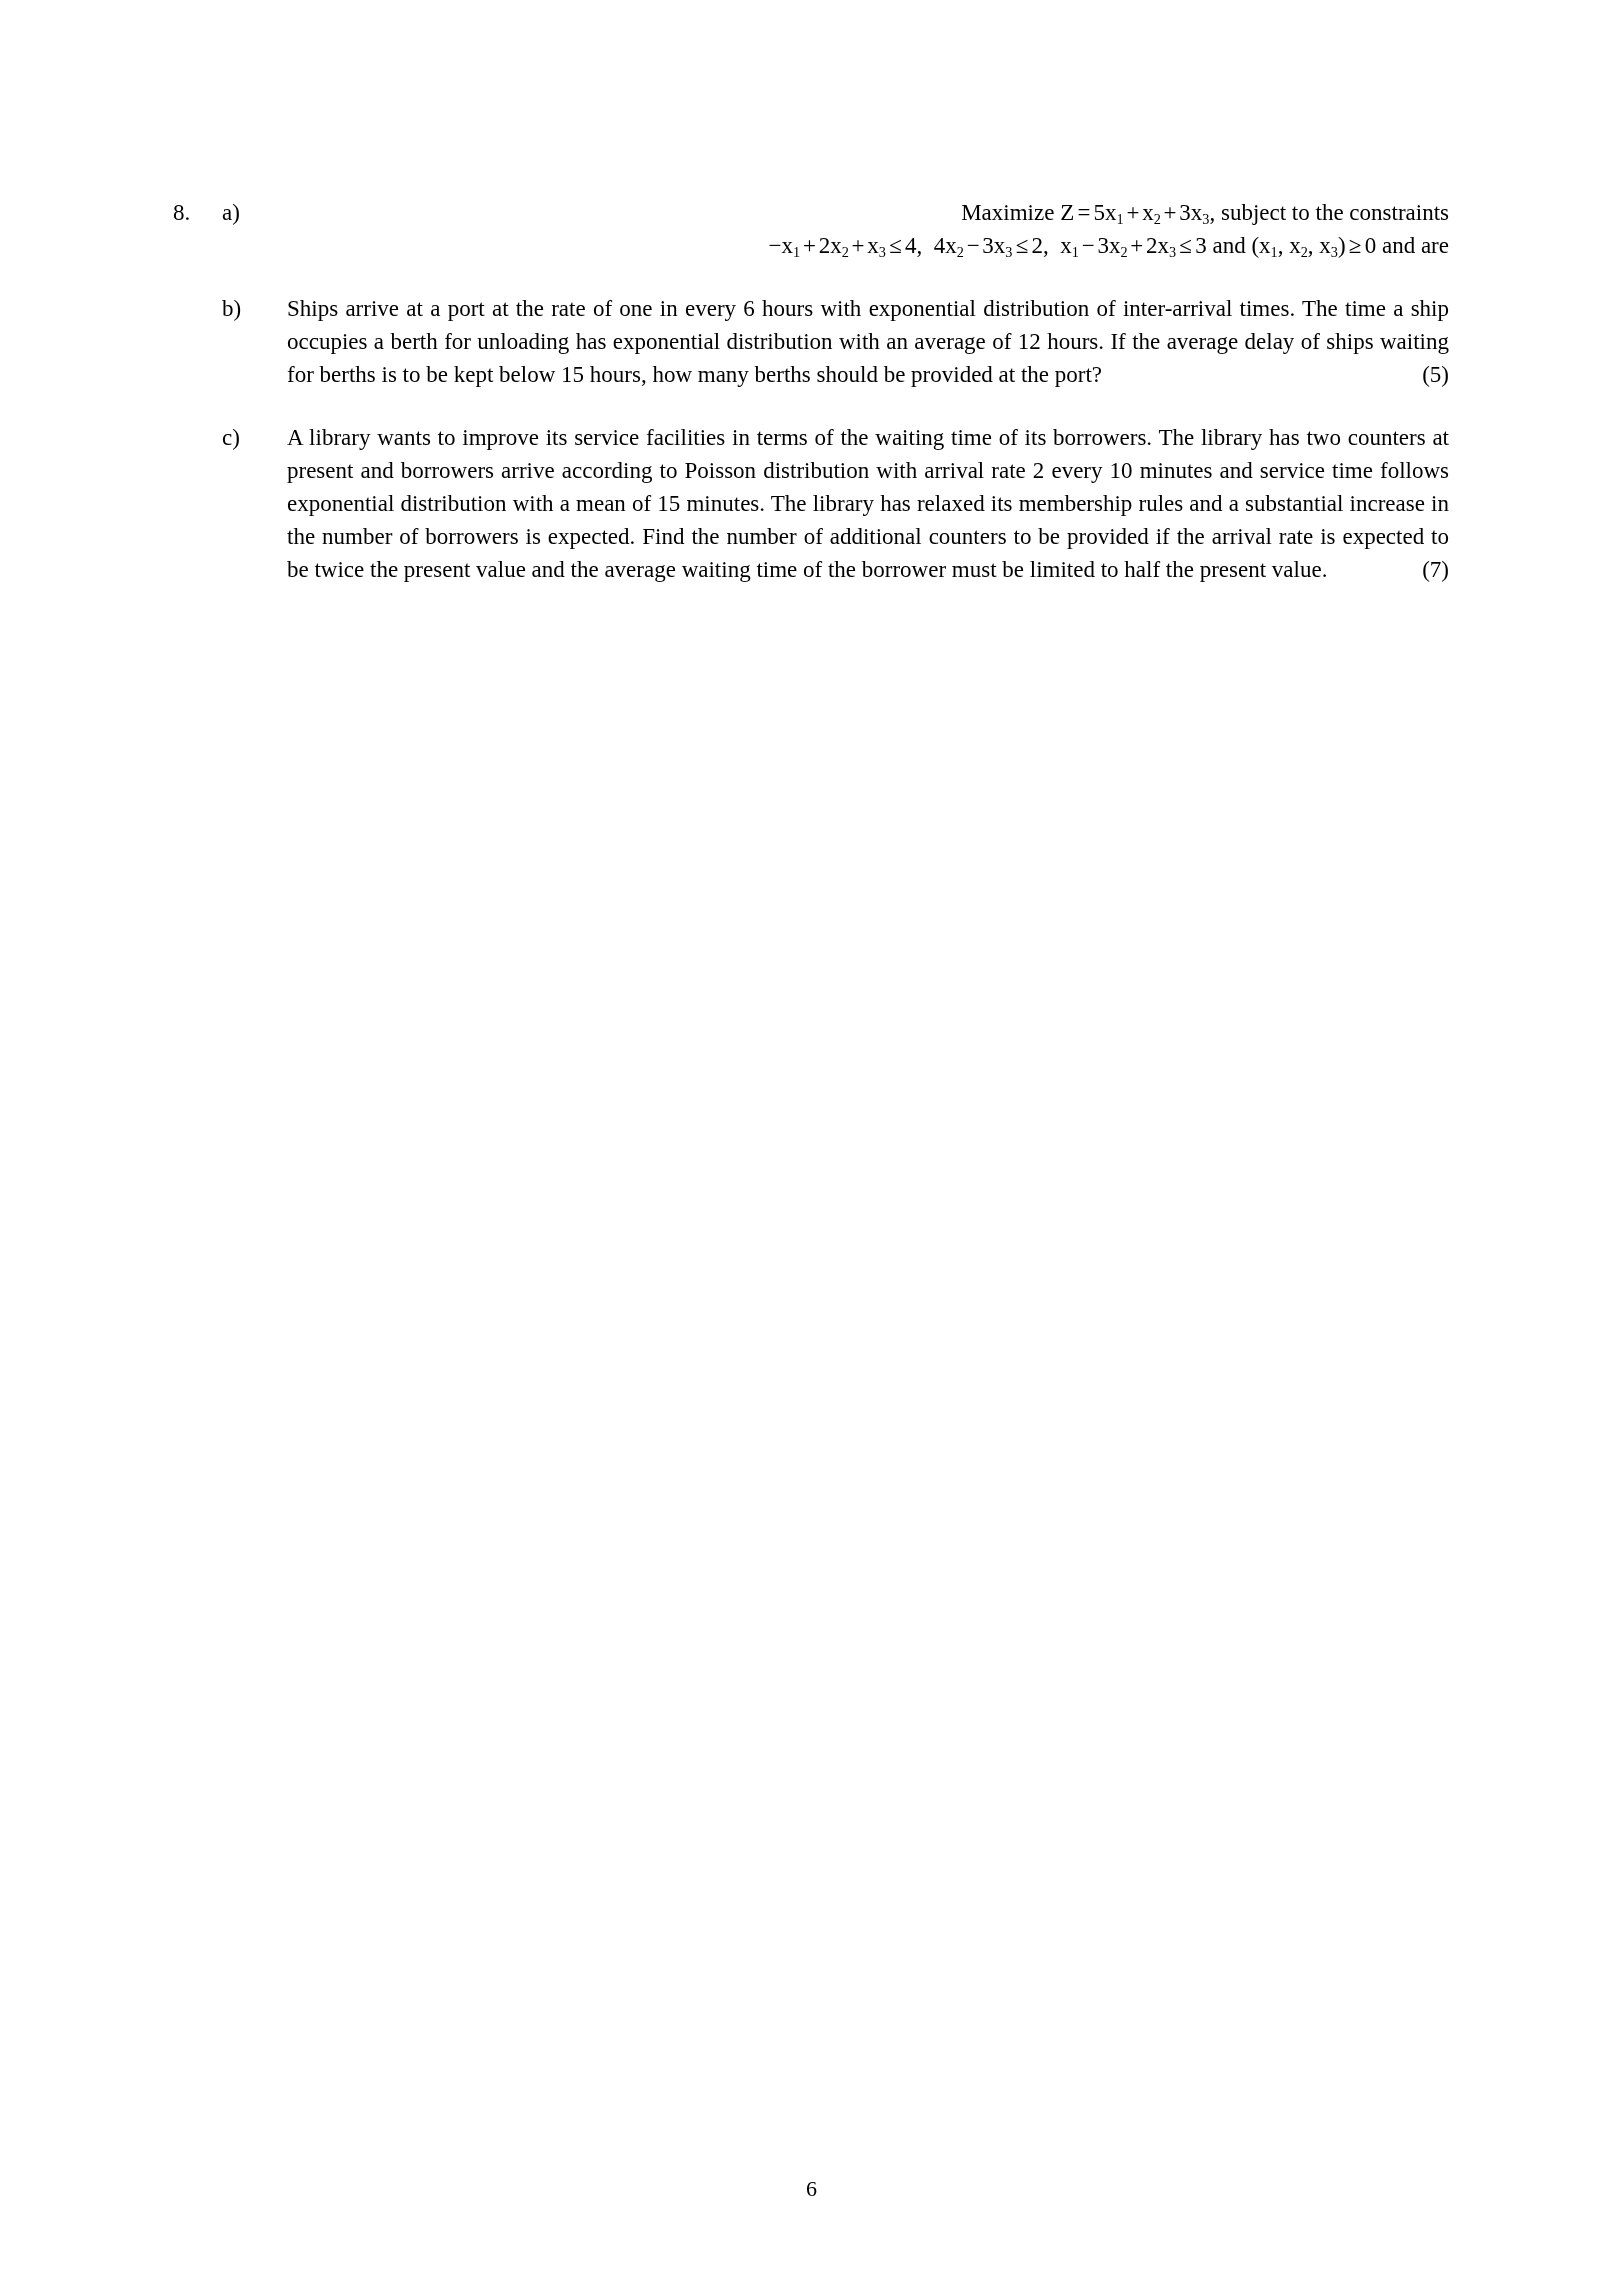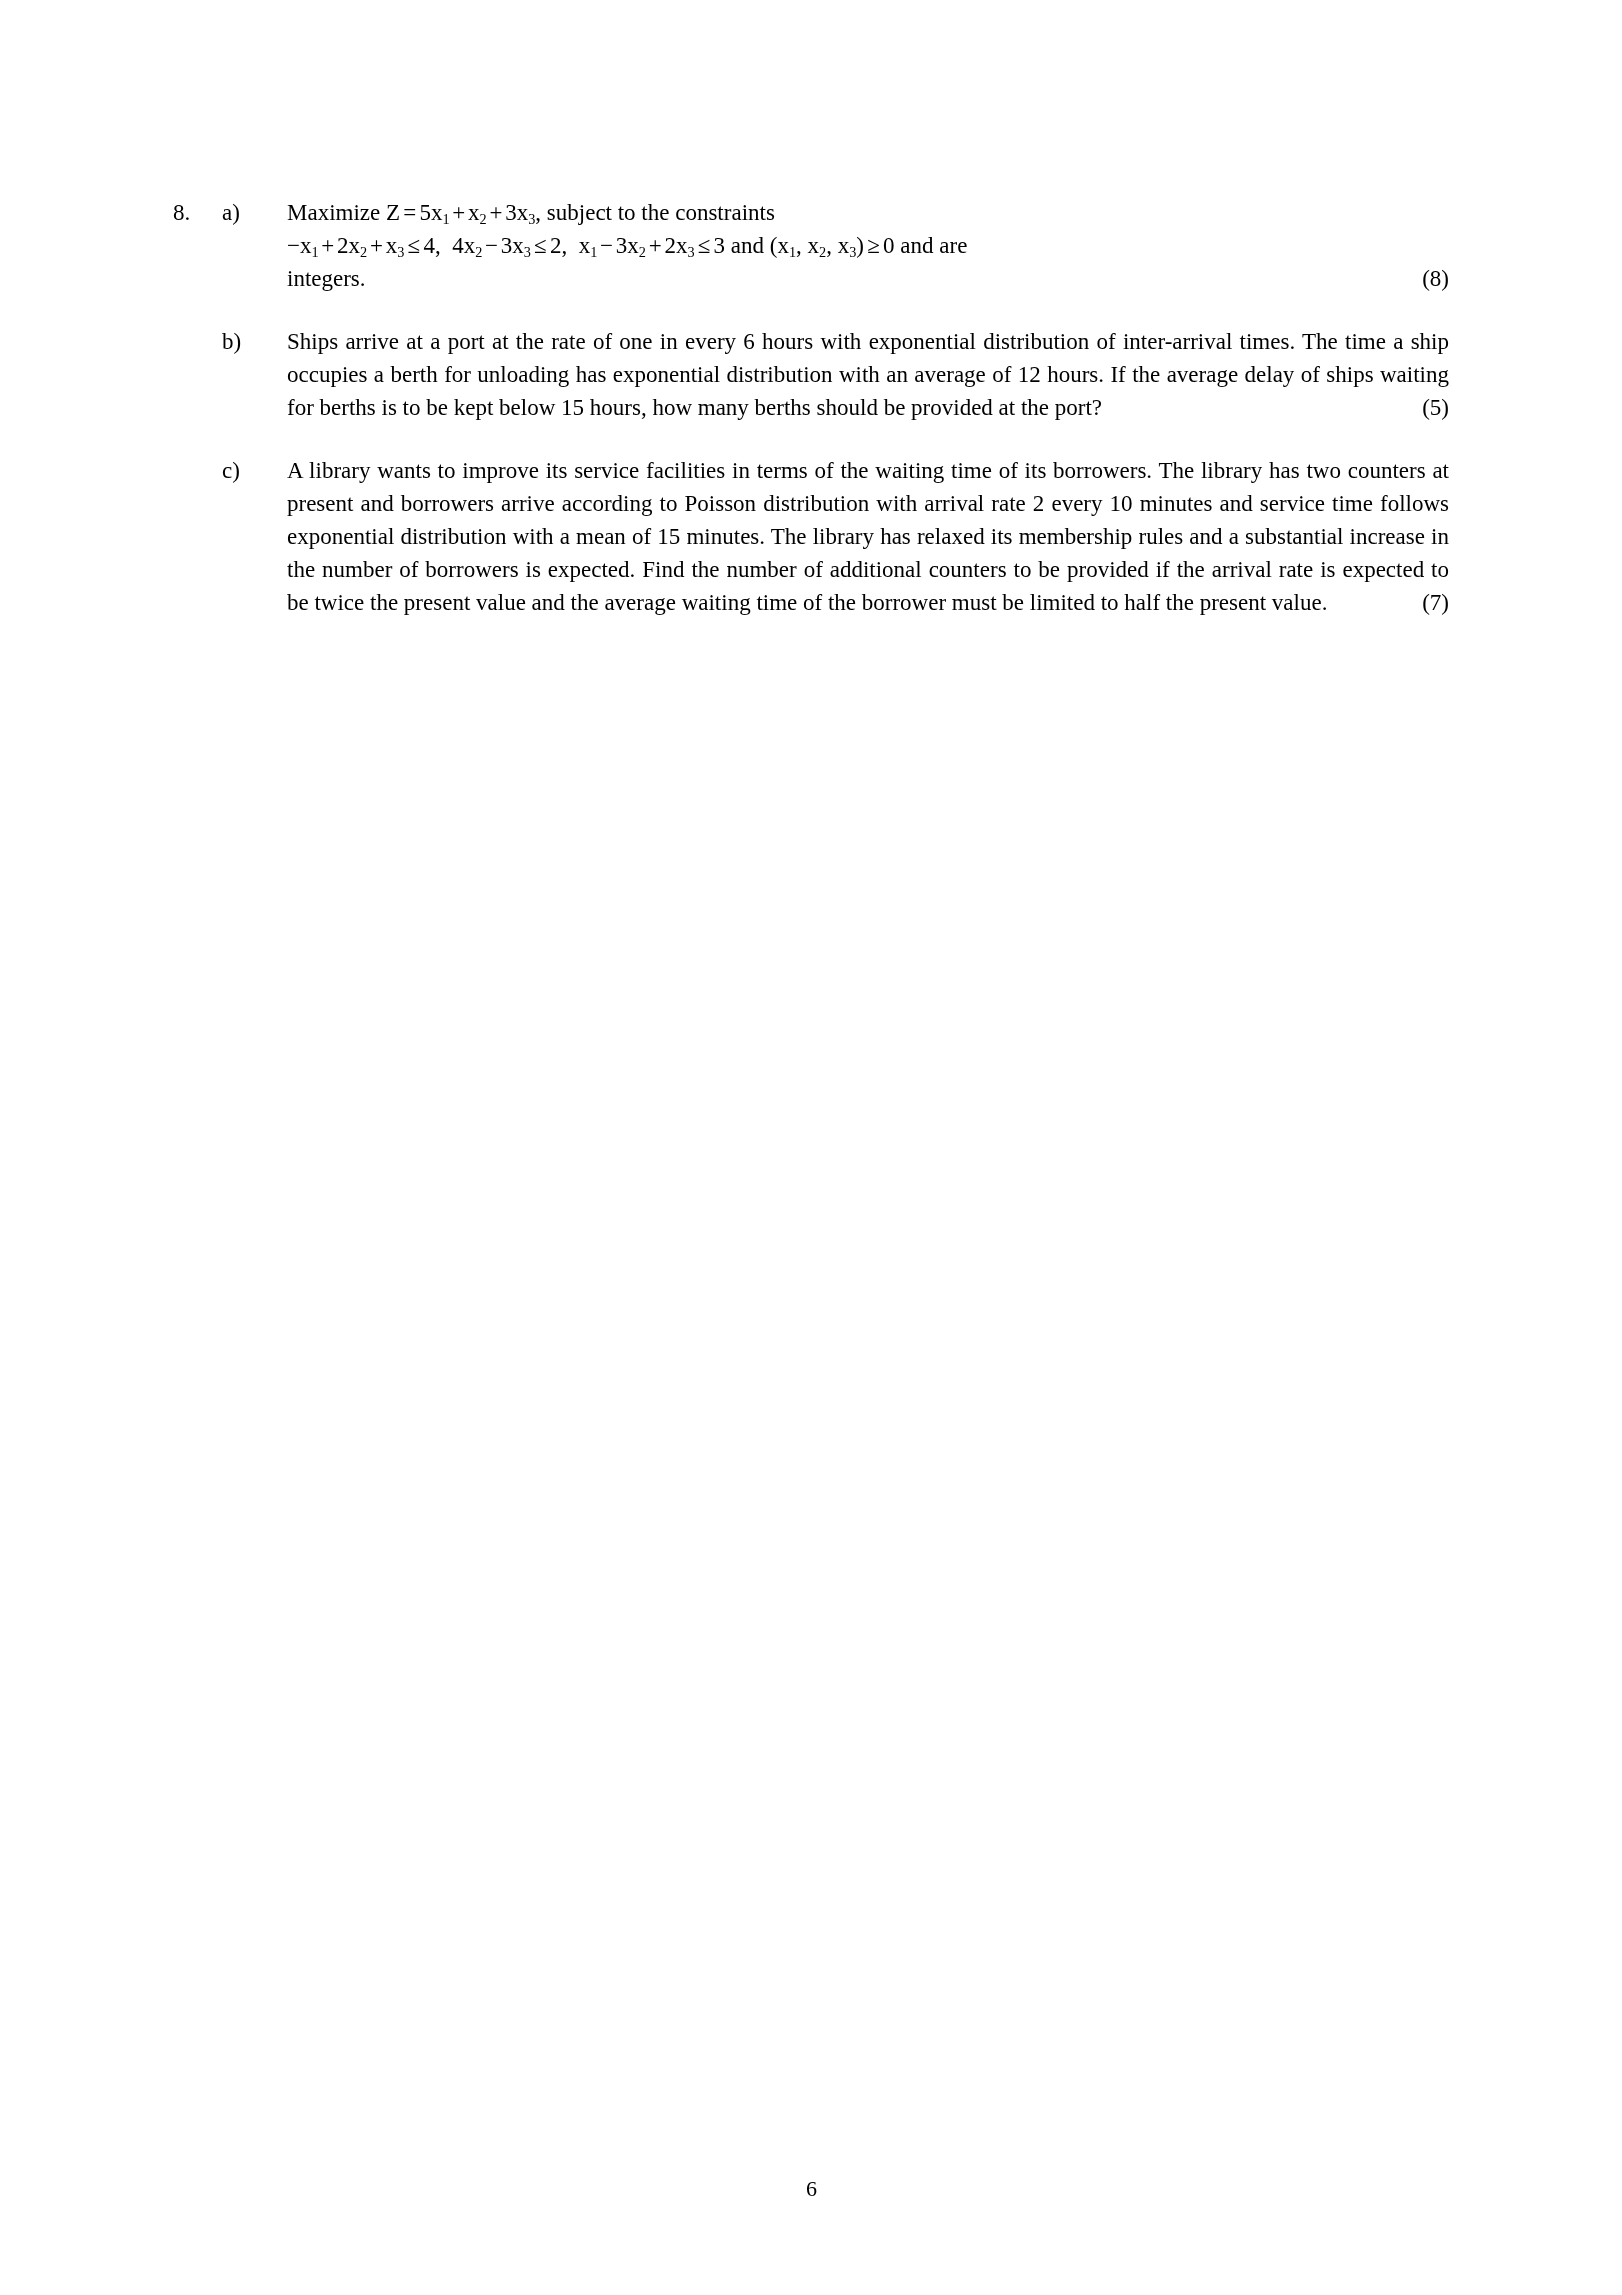--- a/index.html
+++ b/index.html
@@ -47,21 +47,21 @@
     line-height: 33px;
   }
   .ptext {
     flex: 1 1 auto;
     font-size: 23px;
     line-height: 33px;
     text-align: justify;
     position: relative;
   }
   .ptext.nojust {
-    text-align: left;
+    text-align: right;
   }
 
   
   .markline {
     display: flex;
     justify-content: space-between;
     align-items: baseline;
     width: 100%;
   }
   .marks {
@@ -117,24 +117,20 @@
 
         <div class="mathline">
           <span class="math"><span>−</span><span>x</span><sub>1</sub><span class="op">+</span><span>2</span><span>x</span><sub>2</sub><span class="op">+</span><span>x</span><sub>3</sub><span class="rel">≤</span><span>4</span><span>,</span></span>
           <span class="math">&nbsp;<span>4</span><span>x</span><sub>2</sub><span class="op">−</span><span>3</span><span>x</span><sub>3</sub><span class="rel">≤</span><span>2</span><span>,</span></span>
           <span class="math">&nbsp;<span>x</span><sub>1</sub><span class="op">−</span><span>3</span><span>x</span><sub>2</sub><span class="op">+</span><span>2</span><span>x</span><sub>3</sub><span class="rel">≤</span><span>3</span></span>
           <span>and</span>
           <span class="math"><span>(</span><span>x</span><sub>1</sub><span>,</span>&nbsp;<span>x</span><sub>2</sub><span>,</span>&nbsp;<span>x</span><sub>3</sub><span>)</span><span class="rel">≥</span><span>0</span></span>
           <span>and are</span>
         </div>
 
-        <div class="markline">
-          <span>integers.</span>
-          <span class="marks">(8)</span>
-        </div>
 
       </div>
     </div>
 
     <div class="part">
       <div class="qnum blank">8.</div>
       <div class="plabel">b)</div>
       <div class="ptext"><span>Ships arrive at a port at the rate of one in every 6 hours with exponential distribution of inter-arrival times. The time a ship occupies a berth for unloading has exponential distribution with an average of 12 hours. If the average delay of ships waiting for berths is to be kept below 15 hours, how many berths should be provided at the port?</span><span class="marks" style="float:right;">(5)</span></div>
     </div>
 

